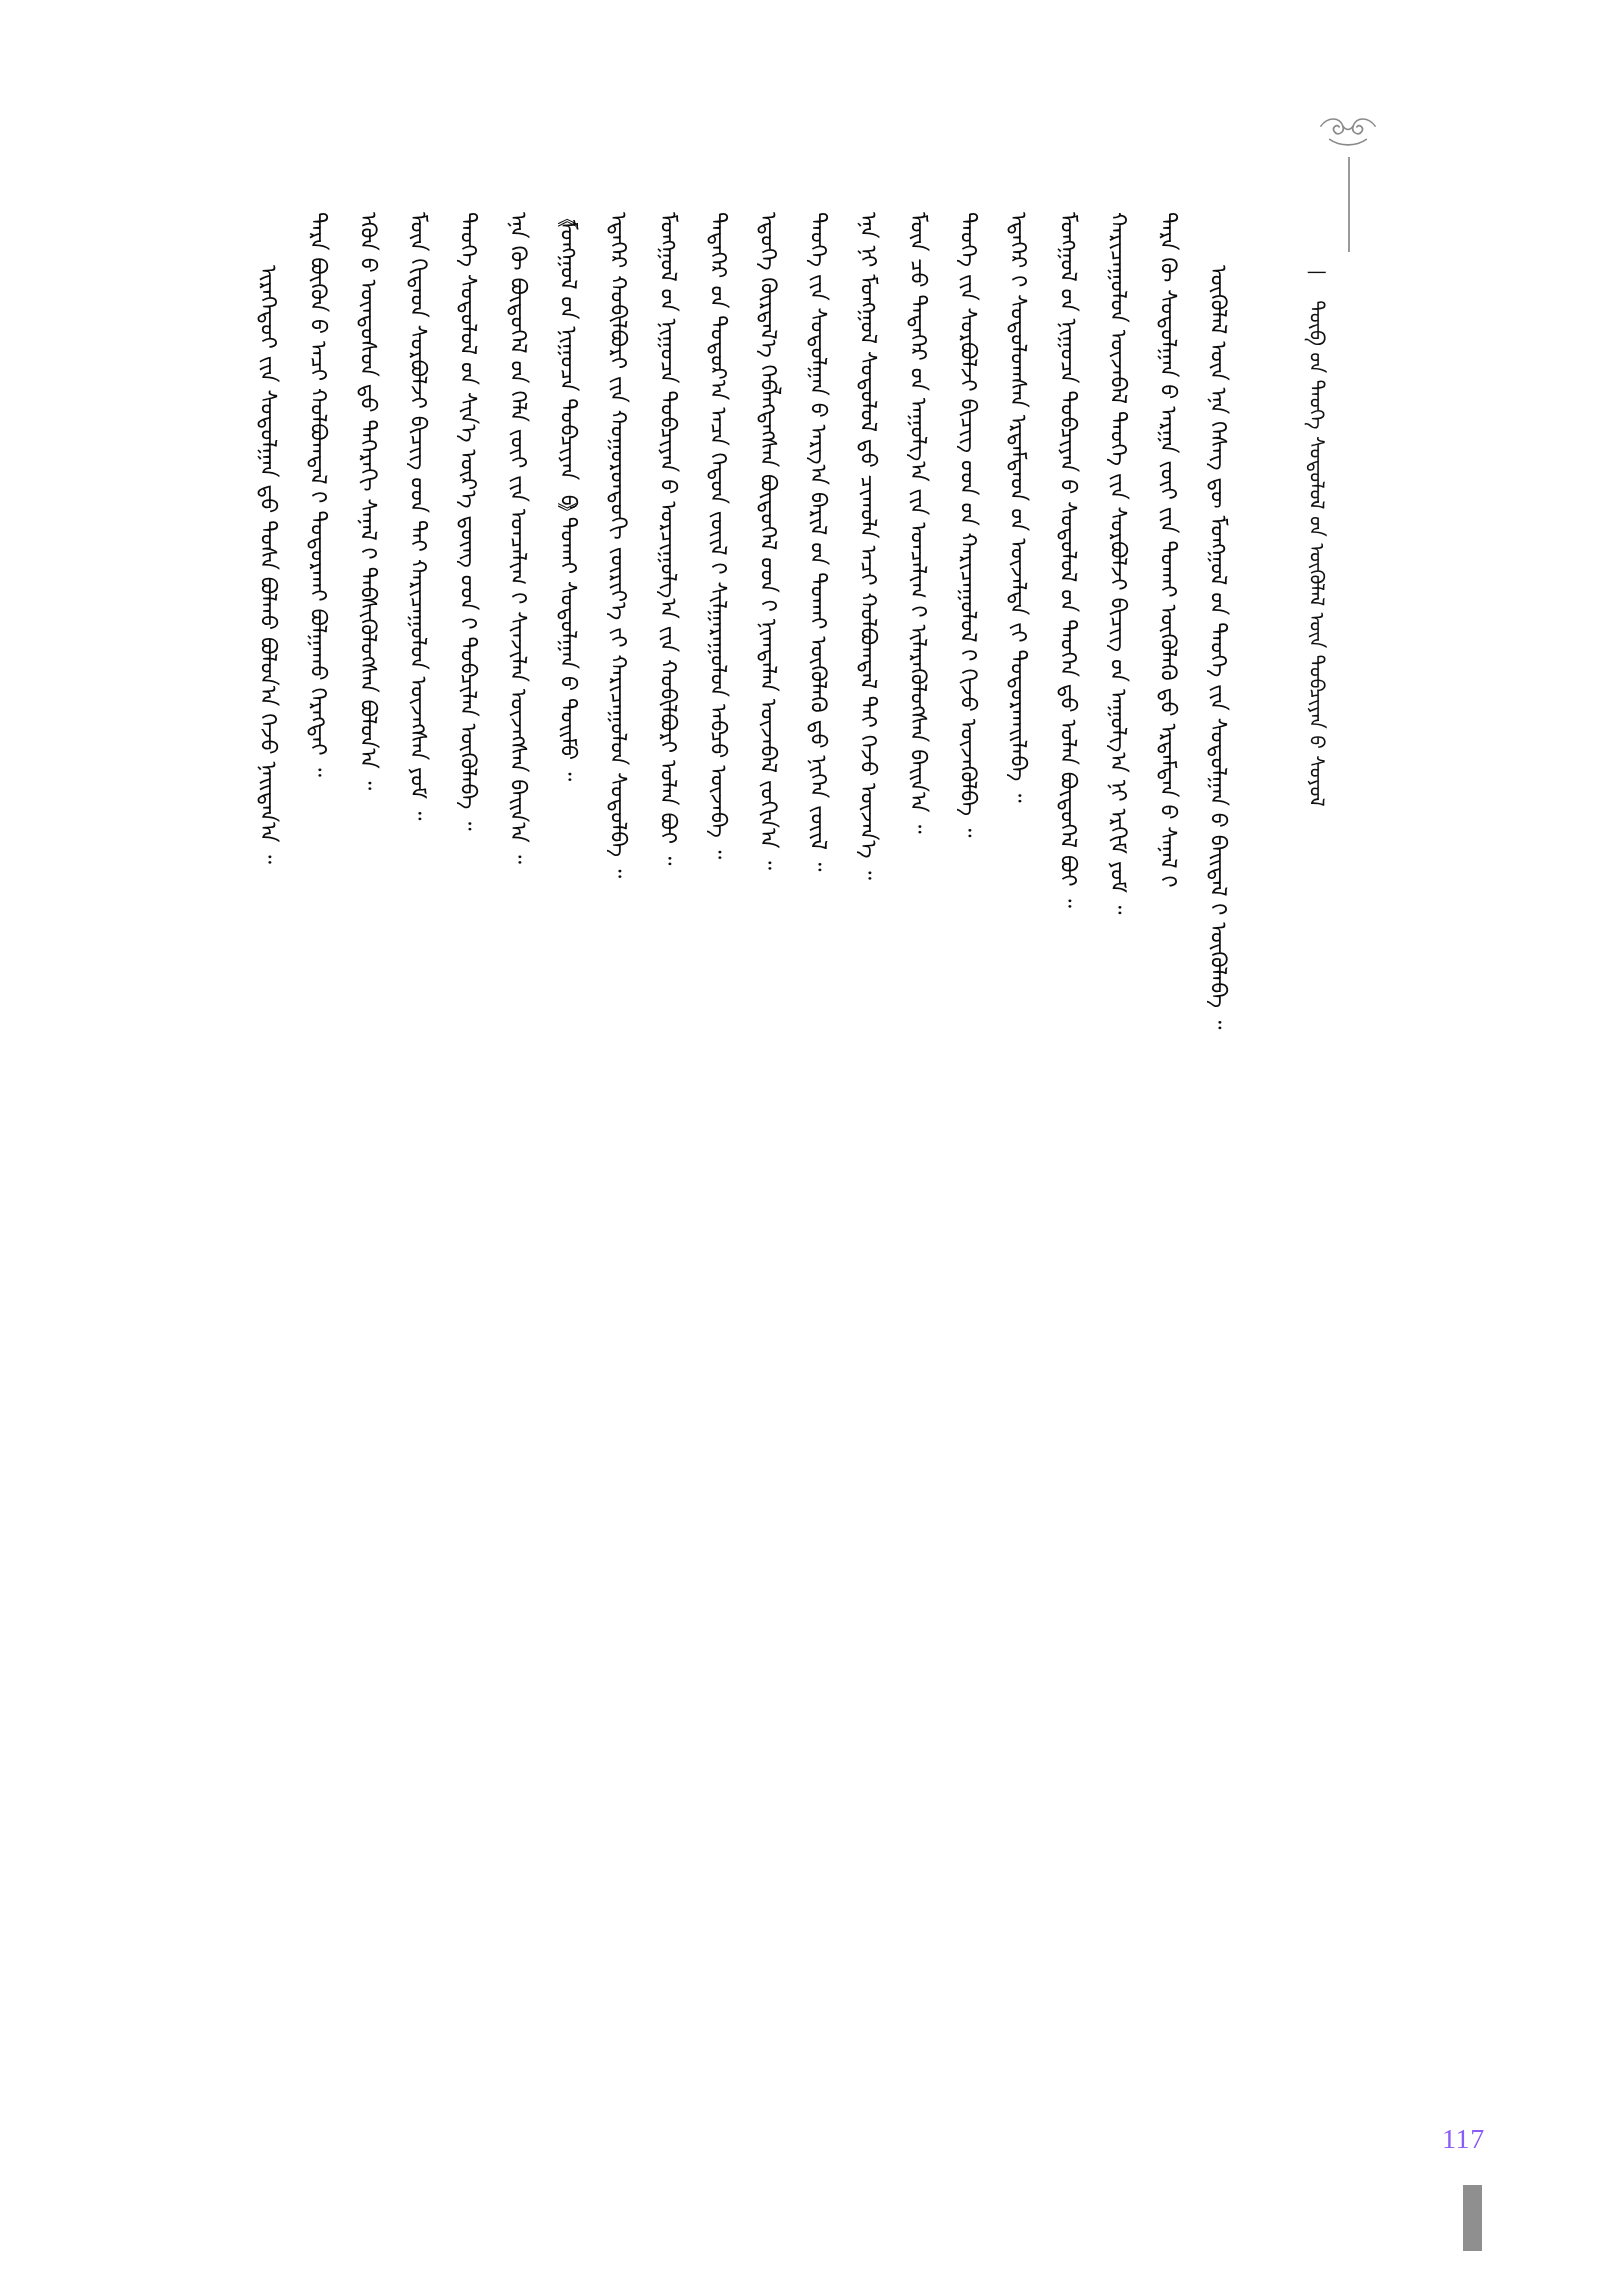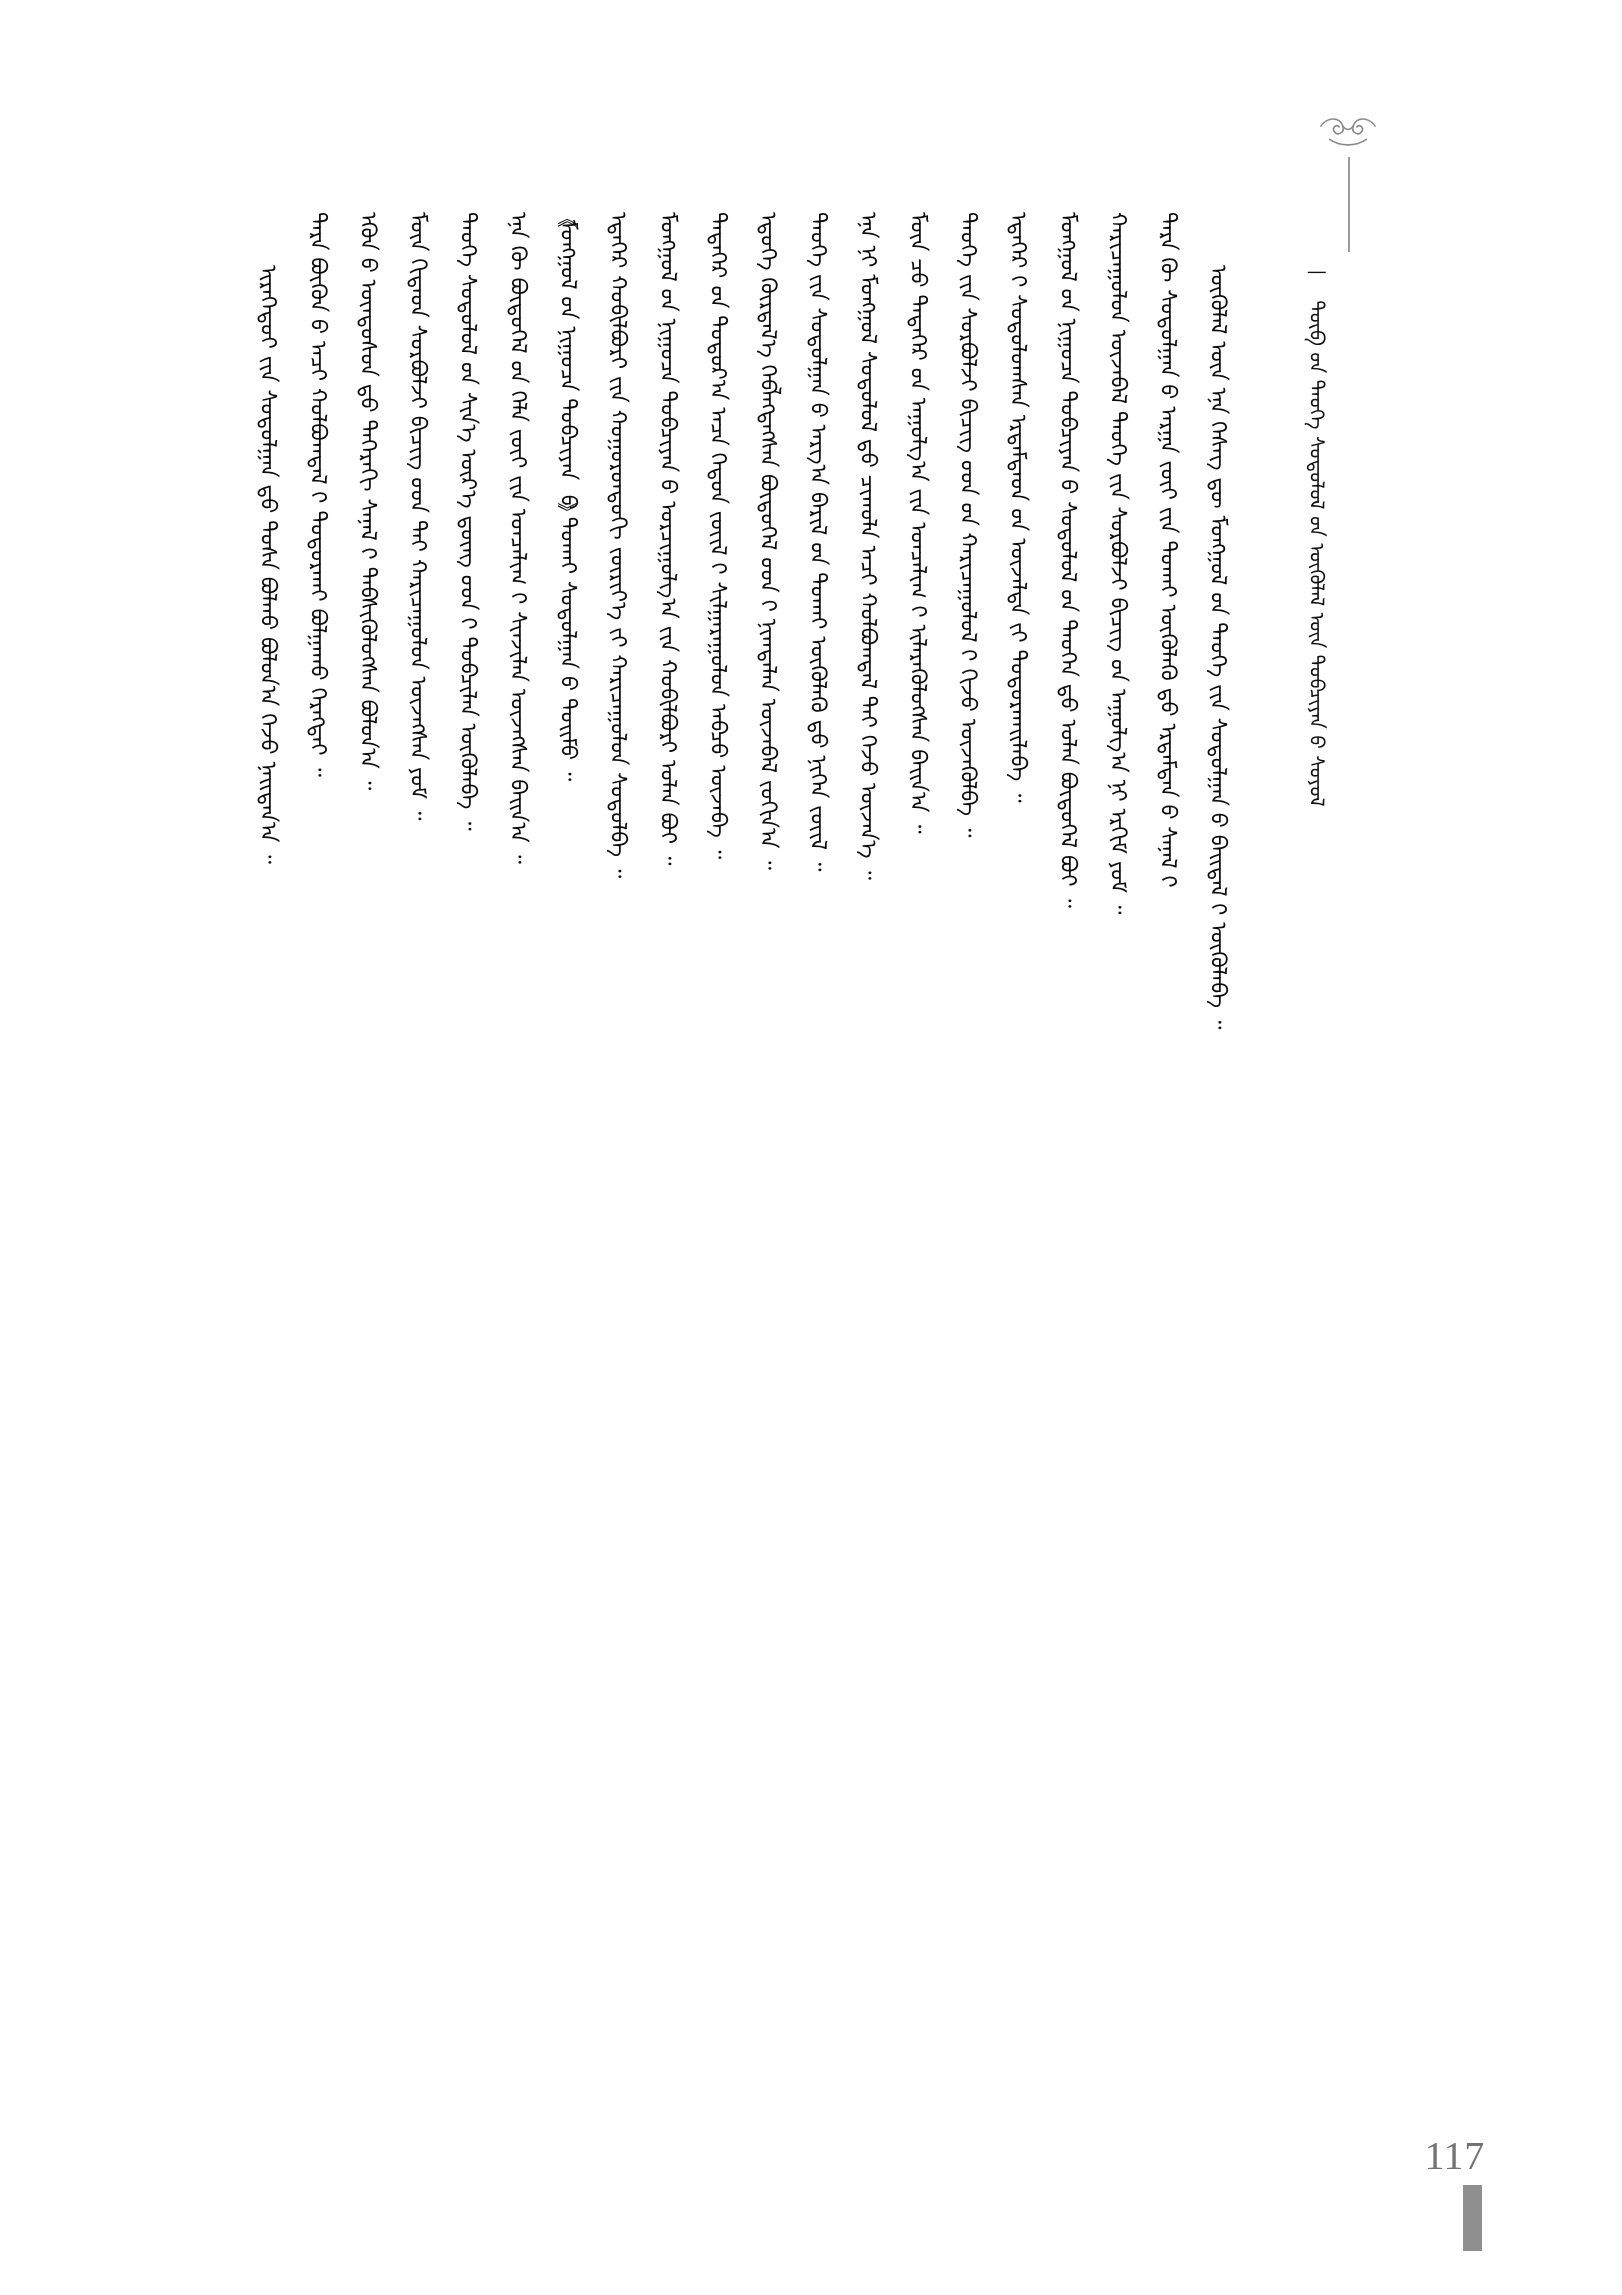--- a/index.html
+++ b/index.html
@@ -90,24 +90,24 @@
     white-space: nowrap;
     letter-spacing: 0.4px;
     overflow: hidden;
   }
   .col.indent { padding-top: 53px; }
 
   
   .folio {
     position: absolute;
     right: 137px;
-    bottom: 116px;
+    bottom: 140px;
     font-family: "Liberation Serif", serif;
-    font-size: 40px;
-    color: #737373;
+    font-size: 28px;
+    color: #8b5cf6;
     letter-spacing: 0.7px;
   }
   .folio-bar {
     position: absolute;
     right: 140px;
     bottom: 44px;
     width: 19px;
     height: 66px;
     background: #8f8f8f;
   }

